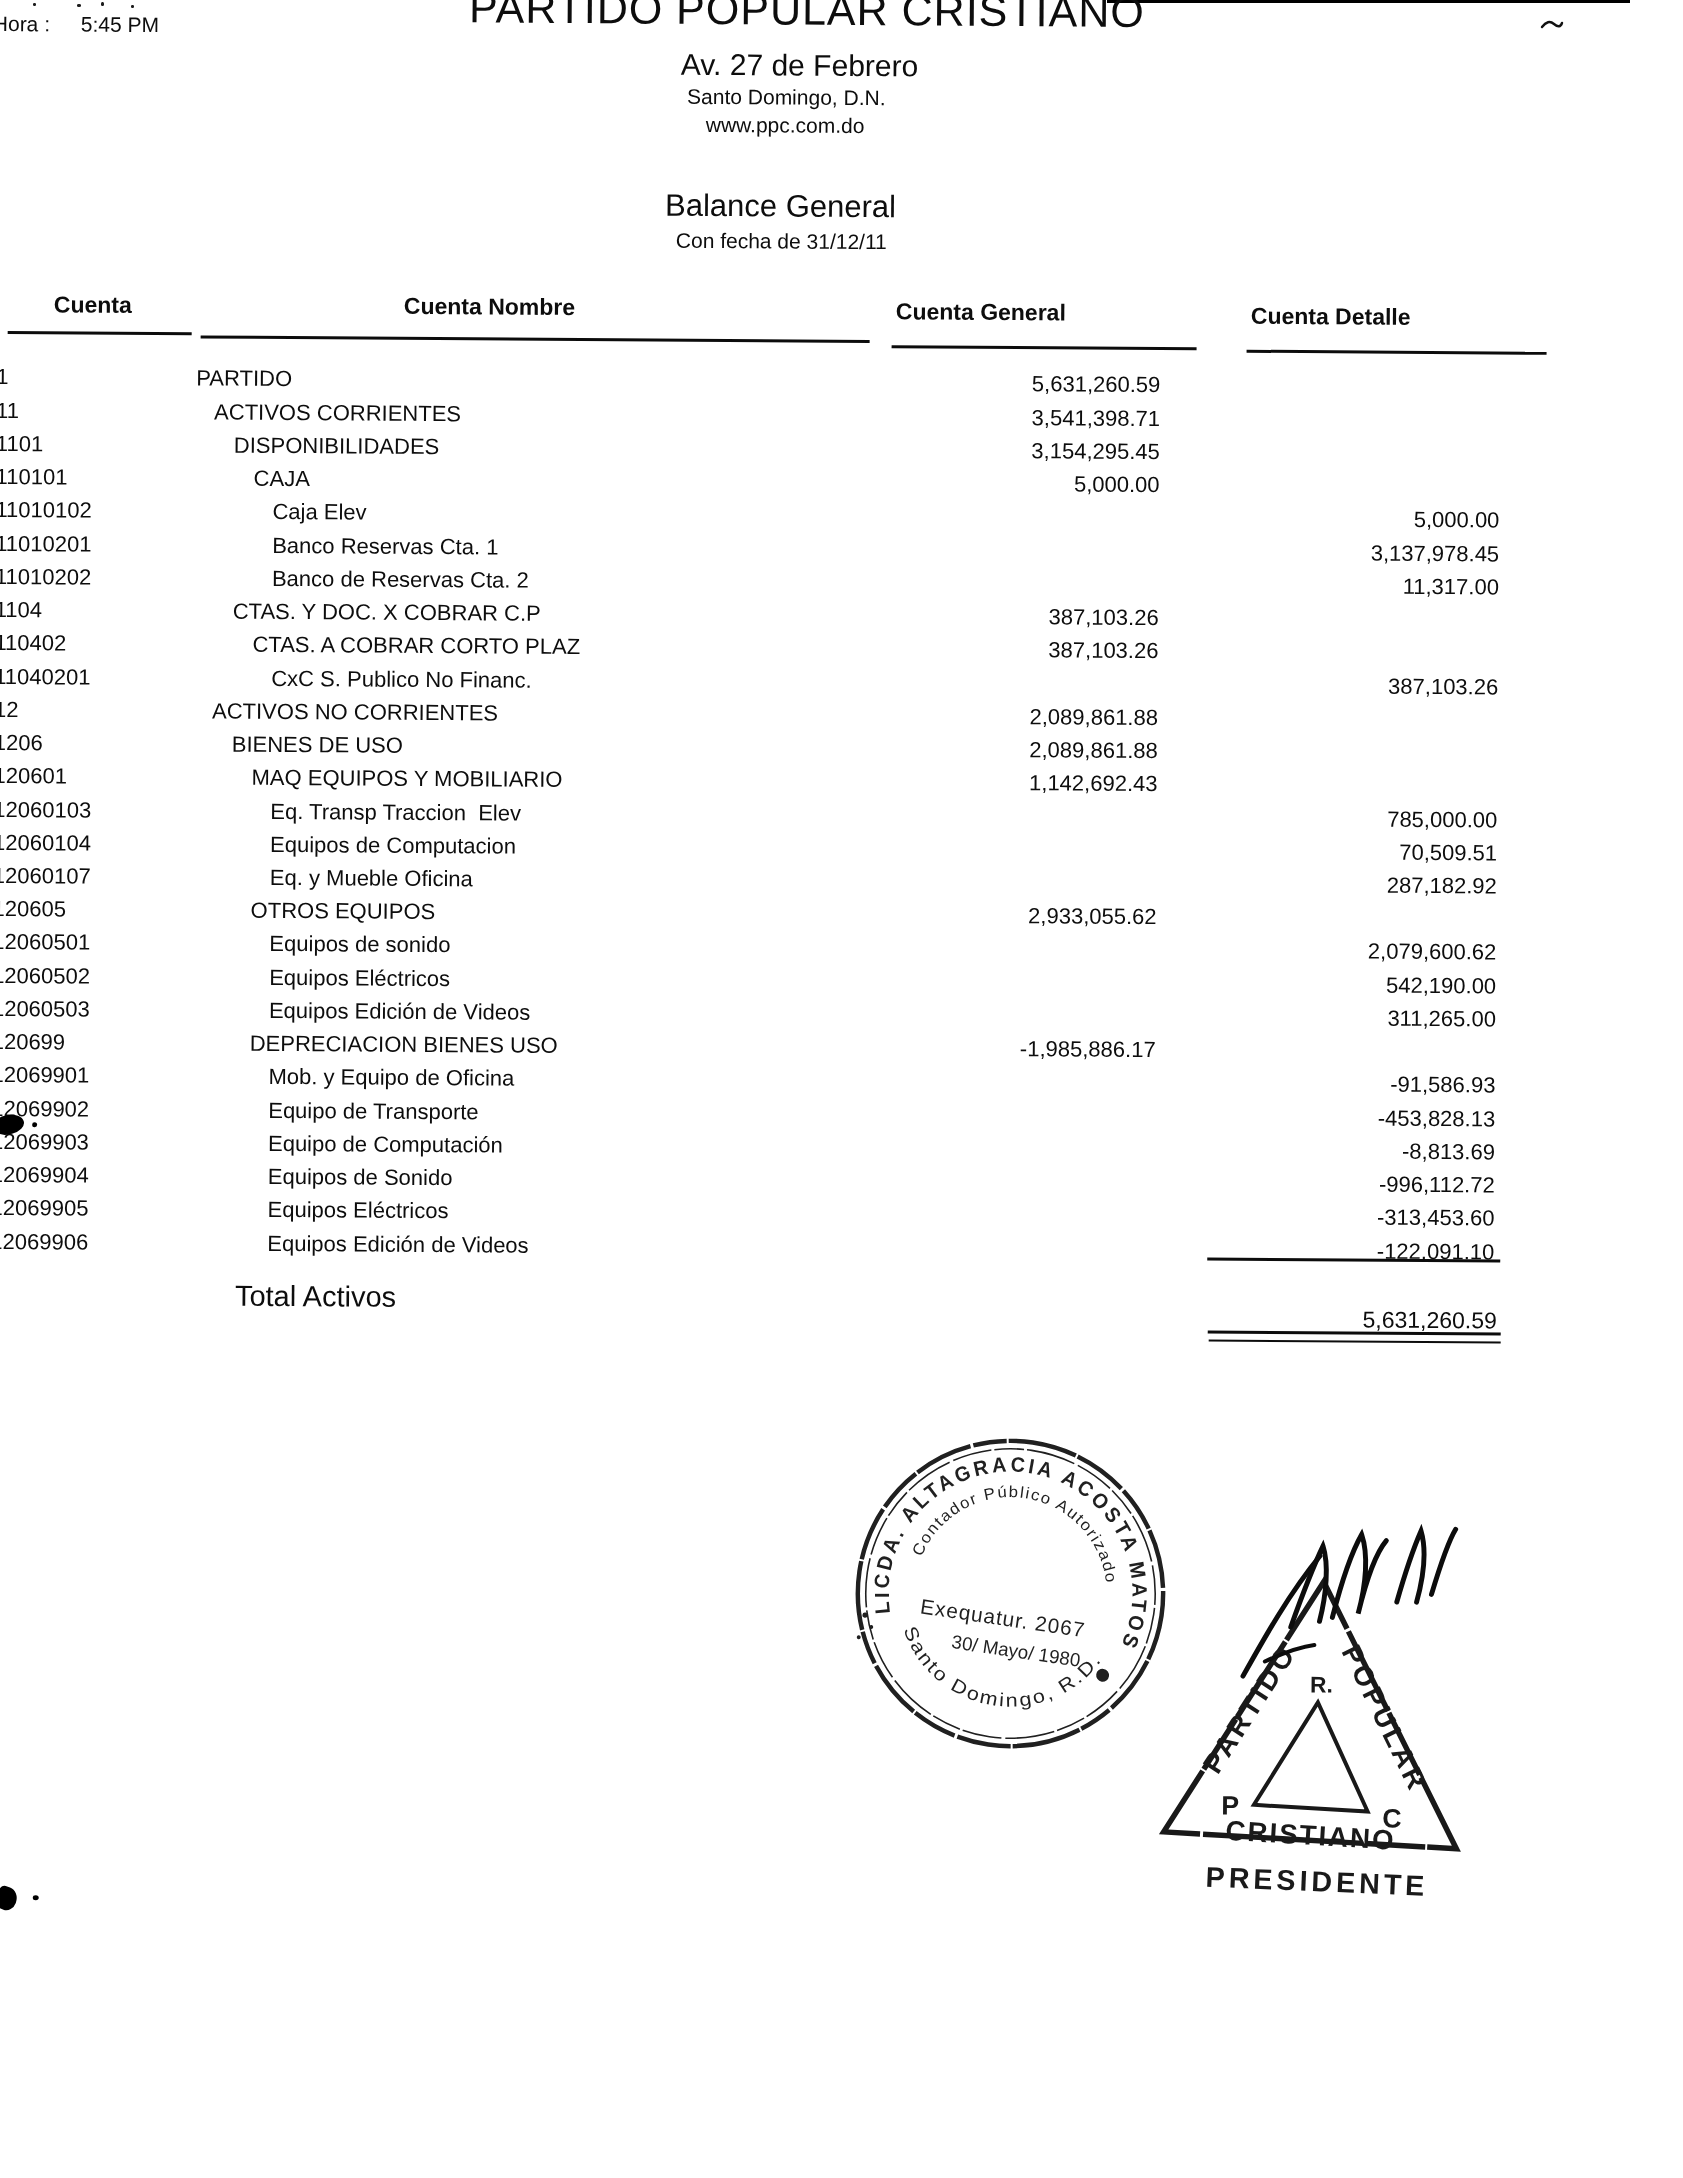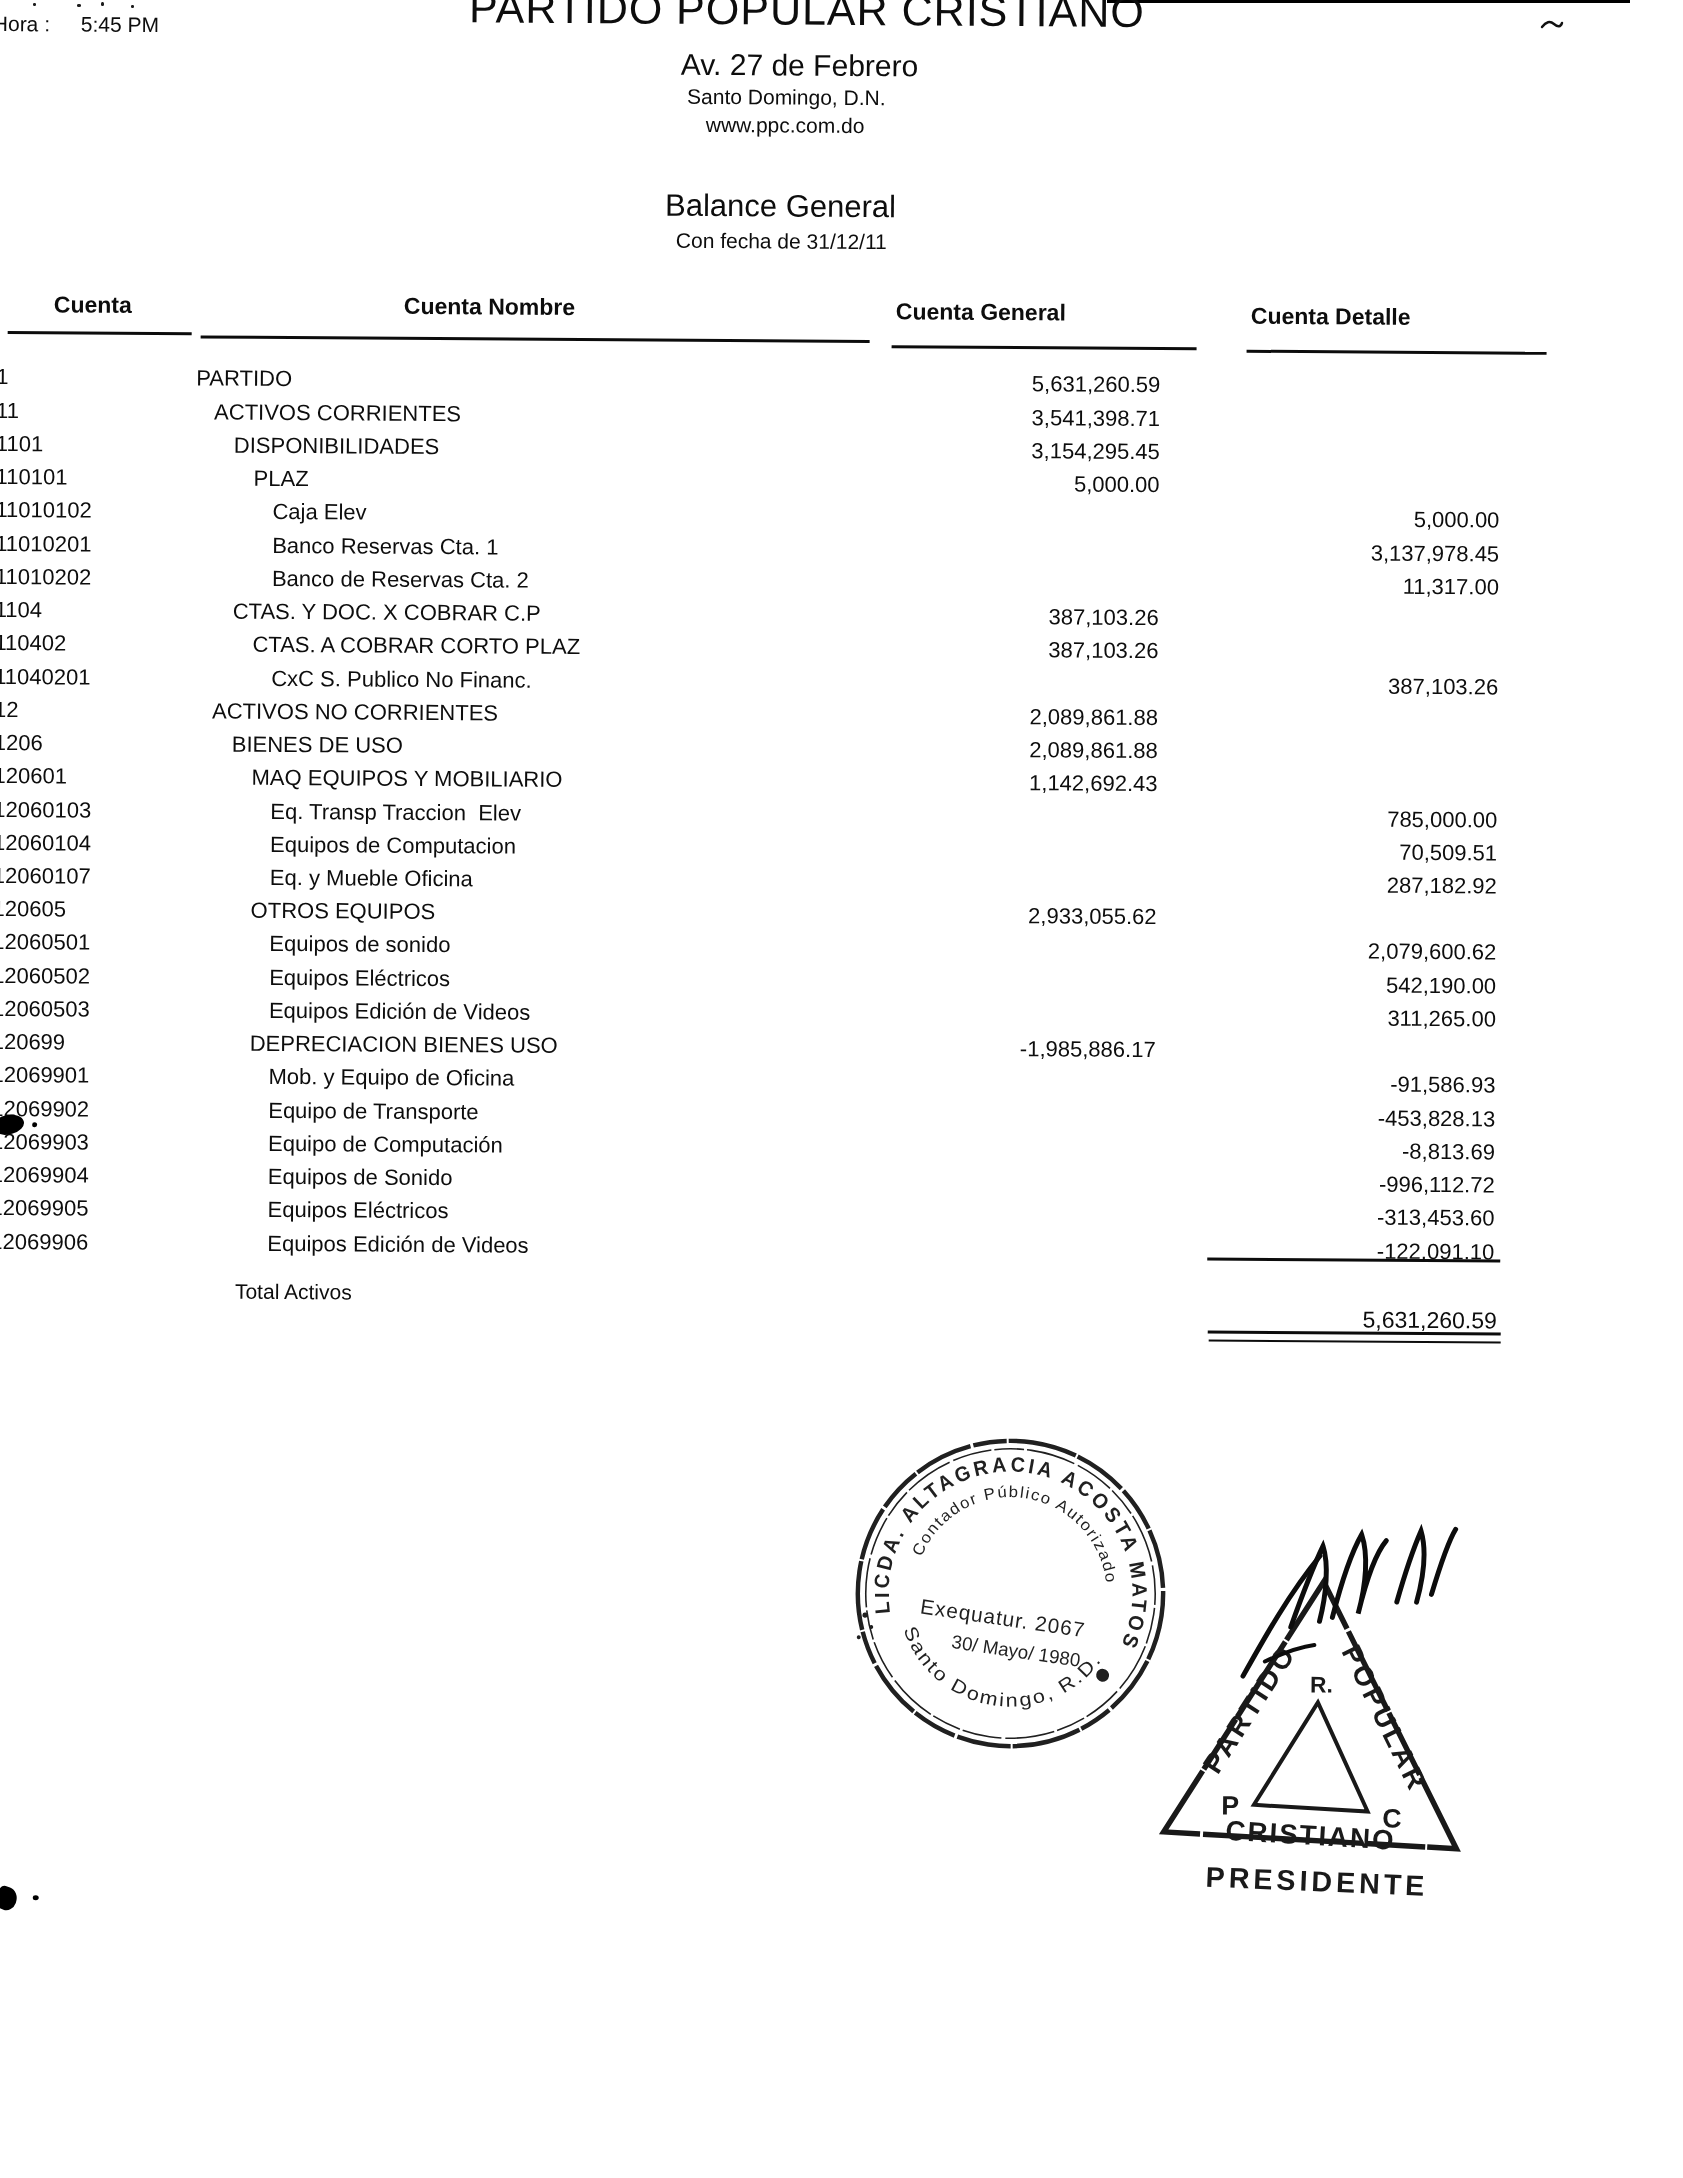--- a/index.html
+++ b/index.html
@@ -33,21 +33,21 @@
   .r4{left:1249px;top:341px;width:300px;height:2.6px;}
   
   #rows{position:absolute;left:0;top:0;width:1683px;}
   .row{position:absolute;left:0;width:1683px;height:34px;font-size:22px;}
   .c-num{position:absolute;left:-1px;white-space:pre;}
   .c-name{position:absolute;white-space:pre;}
   .lvl1{left:199px}.lvl2{left:217px}.lvl3{left:237px}.lvl4{left:257px}.lvl5{left:276px}
   .c-gen{position:absolute;left:696px;width:467px;text-align:right;}
   .c-det{position:absolute;left:1036px;width:467px;text-align:right;}
   
-  .total-label{position:absolute;left:244px;top:1278px;font-size:21px;}
+  .total-label{position:absolute;left:244px;top:1278px;font-size:29px;}
   .total-amt{position:absolute;left:1039px;top:1297px;width:467px;text-align:right;font-size:23px;}
   .tr-above{left:1216px;top:1249px;width:293px;height:3px;}
   .tr-d1{left:1217px;top:1322px;width:293px;height:3px;}
   .tr-d2{left:1218px;top:1331px;width:292px;height:2.2px;}
   
   .seal{position:absolute;left:851px;top:1416px;width:342px;height:342px;
         transform:rotate(8deg);opacity:.92;}
   .tri{position:absolute;left:1128px;top:1509px;width:366px;height:396px;opacity:.95;}
   svg text{font-family:"Liberation Sans",sans-serif;fill:#0e0e0e;}
   
@@ -114,21 +114,21 @@
         <span class="c-det"></span>
       </div>
       <div class="row" style="top: 431px;">
         <span class="c-num">1101</span>
         <span class="c-name lvl3">DISPONIBILIDADES</span>
         <span class="c-gen">3,154,295.45</span>
         <span class="c-det"></span>
       </div>
       <div class="row" style="top: 464px;">
         <span class="c-num">110101</span>
-        <span class="c-name lvl4">PLAZ</span>
+        <span class="c-name lvl4">CAJA</span>
         <span class="c-gen">5,000.00</span>
         <span class="c-det"></span>
       </div>
       <div class="row" style="top: 497px;">
         <span class="c-num">11010102</span>
         <span class="c-name lvl5">Caja Elev</span>
         <span class="c-gen"></span>
         <span class="c-det">5,000.00</span>
       </div>
       <div class="row" style="top: 531px;">

